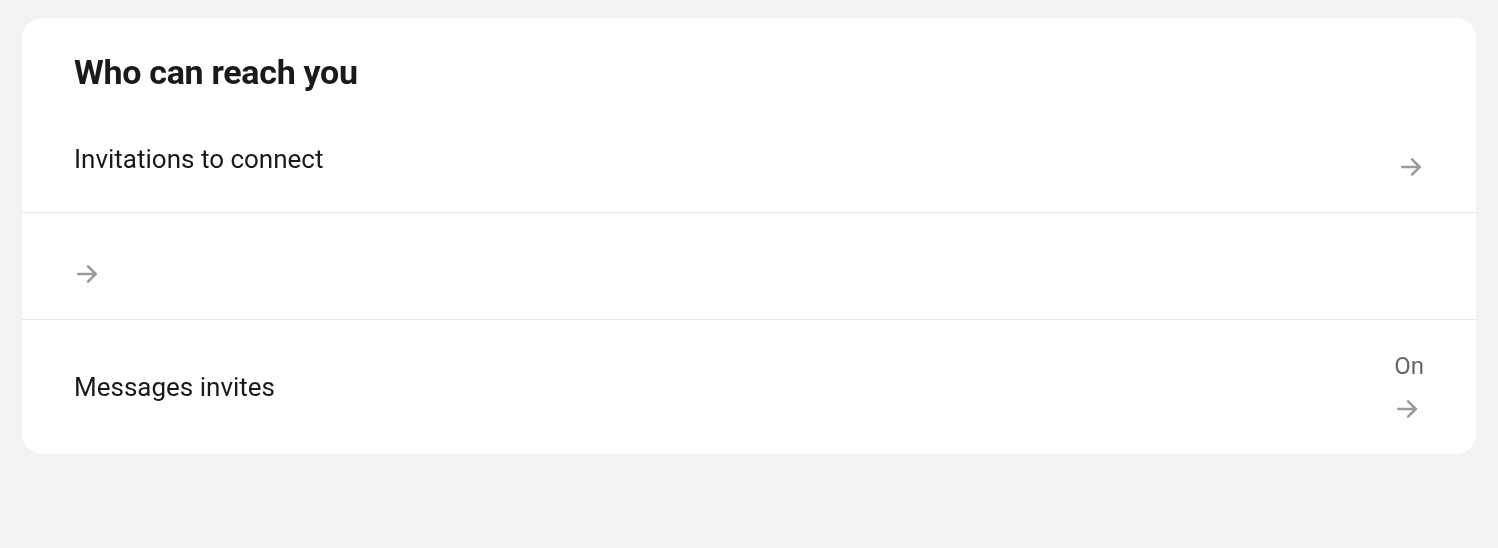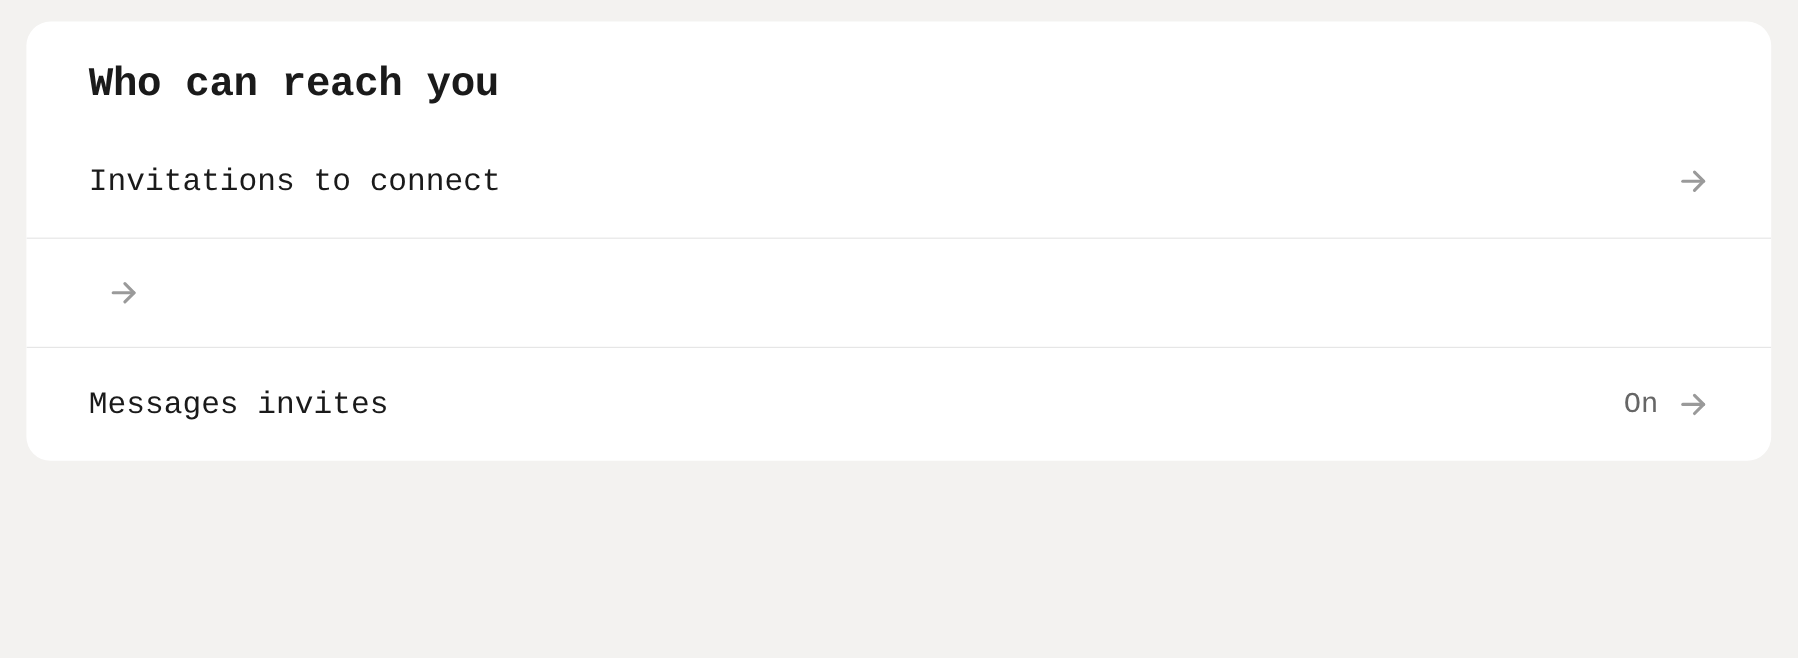--- a/index.html
+++ b/index.html
@@ -12,21 +12,20 @@
       background: #f3f2f0;
       width: 1498px;
       height: 548px;
       padding: 18px 22px 12px 22px;
     }
     .card {
       background: #ffffff;
       border-radius: 20px;
       width: 100%;
       overflow: hidden;
-      font-family: Liberation Mono, monospace;
     }
     .card-header {
       padding: 34px 52px 28px 52px;
     }
     .card-title {
       font-size: 34px;
       font-weight: 700;
       color: #1a1a1a;
       letter-spacing: -0.3px;
     }
@@ -48,22 +47,23 @@
     .row:last-child {
       border-bottom: none;
     }
     .row-label {
       font-size: 26px;
       font-weight: 400;
       color: #1a1a1a;
     }
     .row-right {
       display: flex;
-      align-items: center;
+      align-items: flex-start;
       gap: 16px;
+      flex-direction: column;
     }
     .row-value {
       font-size: 24px;
       color: #666666;
     }
     .arrow-icon {
       width: 26px;
       height: 26px;
       display: flex;
       align-items: center;

